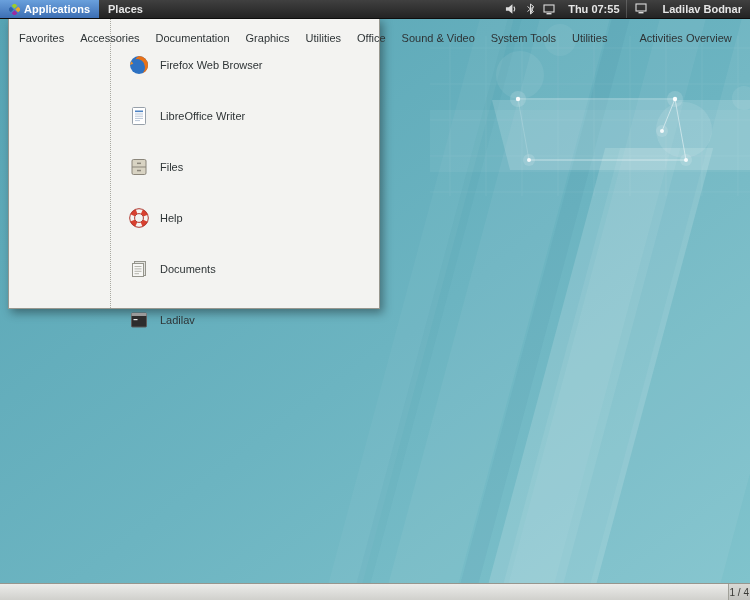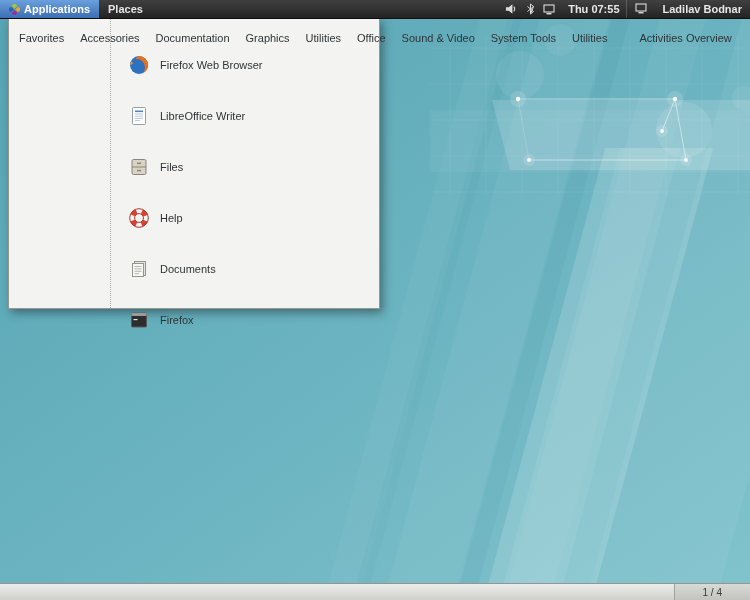--- a/index.html
+++ b/index.html
@@ -45,21 +45,21 @@
   .app-icon{width:20px;height:20px;display:flex;align-items:center;justify-content:center;flex:0 0 20px;}
   .app-icon svg{display:block;}
   
   .bottombar{
     position:absolute;left:0;right:0;bottom:0;height:16px;z-index:40;
     background:linear-gradient(#ececea,#d0d0cc);
     border-top:1px solid #96968e;
     display:flex;align-items:stretch;
   }
   .ws-indicator{
-    margin-left:auto;display:flex;align-items:center;padding:0 28px;
+    margin-left:auto;display:flex;align-items:center;padding:0 1px;
     font-size:10px;color:#3a3a36;
     background:linear-gradient(#d9d9d5,#c3c3bf);
     border-left:1px solid #a1a199;
   }
 </style>
 </head>
 <body>
 
 <div class="topbar">
   <div class="menu-btn active">
@@ -263,21 +263,21 @@
     </div>
 
     <div class="app-item">
       <span class="app-icon">
         <svg width="20" height="20" viewBox="0 0 20 20">
           <rect x="2.5" y="3" width="15" height="14" rx="1" fill="#2d2d2d" stroke="#5a5a5a" stroke-width="1"></rect>
           <rect x="2.5" y="3" width="15" height="3" fill="#9a9a9a"></rect>
           <rect x="4.5" y="9" width="4" height="1.2" fill="#e6e6e6"></rect>
         </svg>
       </span>
-      <span>Firefox</span>
+      <span>Ladilav</span>
     </div>
 
   </div>
 </div>
 
 <div class="bottombar">
   <div class="ws-indicator">
     <span>1 / 4</span>
   </div>
 </div>

